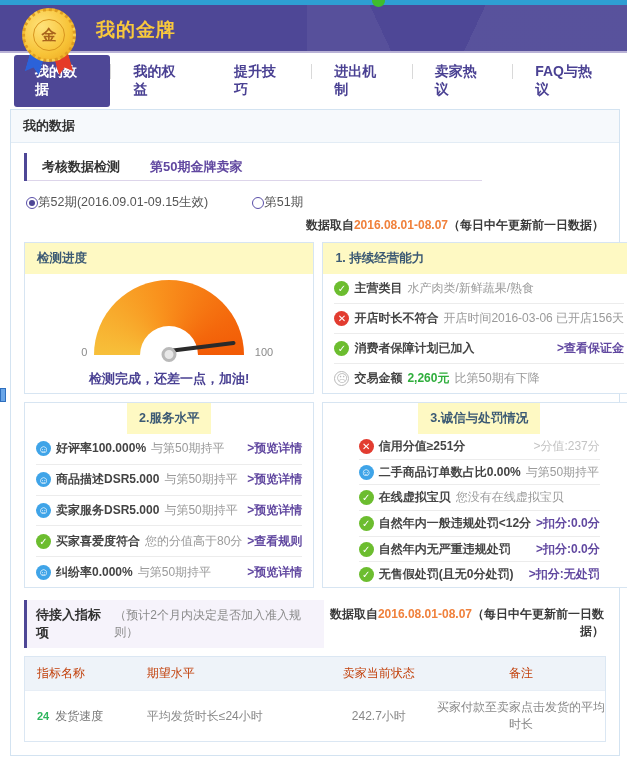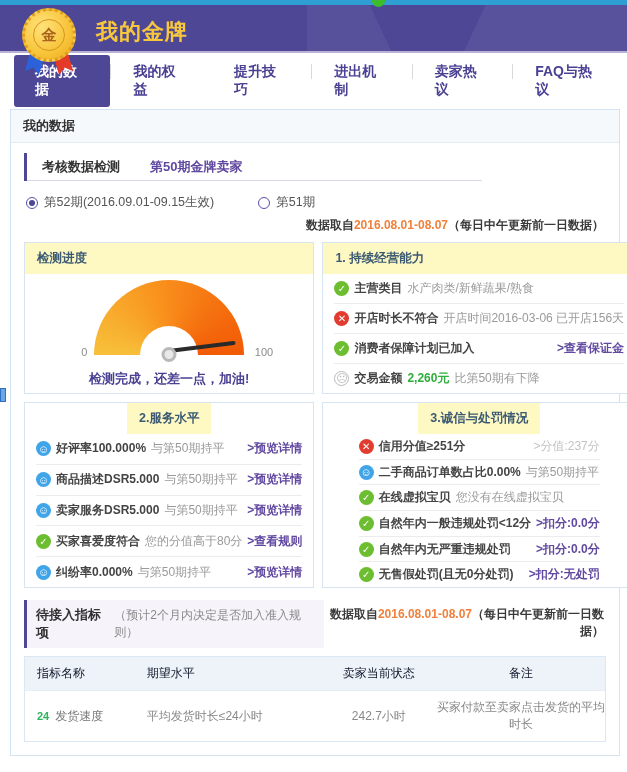--- a/index.html
+++ b/index.html
@@ -13,21 +13,21 @@
   .green-dot { position:absolute; left:372px; top:-5px; width:13px; height:12px;
     background:#3fbc2c; border-radius:50%; }
   
   .banner { height:48px; background:#4e4796; position:relative; overflow:hidden;
     border-bottom:2px solid #b9b2d6; }
   .deco1 { position:absolute; right:0; top:0; width:260px; height:48px;
     background:linear-gradient(115deg, transparent 42%, rgba(255,255,255,0.06) 42%); }
   .deco2 { position:absolute; right:140px; top:0; width:180px; height:48px;
     background:linear-gradient(245deg, transparent 58%, rgba(255,255,255,0.05) 58%); }
   .banner-title { position:absolute; left:96px; top:12px; color:#f8c83c;
-    font-size:22px; font-weight:bold; letter-spacing:1px; }
+    font-size:19px; font-weight:bold; letter-spacing:1px; }
   
   .medal { position:absolute; left:20px; top:8px; width:60px; height:70px; z-index:5; }
   .ribbon-l { position:absolute; left:9px; top:32px; width:15px; height:34px; background:#2b62d9;
     transform:rotate(16deg); clip-path:polygon(0 0,100% 0,100% 100%,50% 82%,0 100%); }
   .ribbon-r { position:absolute; left:34px; top:32px; width:15px; height:34px; background:#e53a28;
     transform:rotate(-16deg); clip-path:polygon(0 0,100% 0,100% 100%,50% 82%,0 100%); }
   .medal-circle { position:absolute; left:2px; top:0; width:54px; height:54px; border-radius:50%;
     background:radial-gradient(circle at 35% 32%, #ffe27a, #f7c337 62%, #eca51f);
     border:3px dotted #dd9c22; display:flex; align-items:center; justify-content:center; }
   .medal-inner { width:32px; height:32px; border-radius:50%; border:1px solid #d8951f;
@@ -49,21 +49,21 @@
   
   .subtabs { border-left:3px solid #4e4796; display:flex; align-items:center;
     height:28px; position:relative; }
   .subtabs::after { content:""; position:absolute; left:0; width:455px; bottom:0;
     height:1px; background:#ddd5ea; }
   .subtab { padding:0 15px; font-size:13px; cursor:pointer; font-weight:bold; }
   .subtab.active { color:#333; }
   .subtab.inactive { color:#6148a0; }
   
   .radios { margin:13px 0 2px 2px; display:flex; gap:44px; font-size:12.5px; color:#555; }
-  .radio { display:flex; align-items:center; gap:6px; cursor:pointer; }
+  .radio { display:flex; align-items:center; cursor:pointer; }
   .rc { width:12px; height:12px; border:1px solid #5a4fa8; border-radius:50%;
     position:relative; flex:none; background:#fff; }
   .rc.sel::after { content:""; position:absolute; inset:2px; background:#4e4796; border-radius:50%; }
   
   .data-note { text-align:right; font-size:12px; color:#3a3a3a; font-weight:bold; margin:6px 2px 8px; }
   .orange { color:#f0813c; }
   
   .grid { display:grid; grid-template-columns:1fr 1fr; gap:8px; }
   .panel { border:1px solid #d7e5f2; display:flex; flex-direction:column; background:#fff; }
   .h152 { height:152px; } .h218 { height:186px;align-items:center; }
@@ -99,21 +99,21 @@
   .gmax { position:absolute; right:-29px; bottom:-3px; font-size:11px; color:#8a8a8a; }
   .gmsg { margin-top:15px; color:#4a4193; font-size:13px; font-weight:bold; }
   
   .pending-head { display:flex; align-items:flex-start; justify-content:space-between; margin-top:12px; }
   .pt-box { background:#f6f3fb; border-left:3px solid #4e4796; padding:6px 12px 6px 9px;
     display:flex; align-items:center; gap:5px; }
   .pt-title { font-weight:bold; color:#333; font-size:13px; }
   .pt-sub { color:#8a8a8a; font-size:12px; }
   .pending-head .data-note { margin:6px 2px 0 0; }
   .table { border:1px solid #dbe7f3; margin-top:8px; }
-  .thead { display:flex; background:#eef3f9; color:#0f172a; font-size:12px; padding:8px 0; }
+  .thead { display:flex; background:#eef3f9; color:#c2410c; font-size:12px; padding:8px 0; }
   .trow { display:flex; align-items:center; border-top:1px solid #e7eef6; padding:8px 0;
     font-size:12px; color:#888; }
   .c1 { width:21%; padding-left:12px; display:flex; align-items:center; gap:6px; }
   .c2 { width:30%; }
   .c3 { width:20%; text-align:center; }
   .c4 { width:29%; text-align:center; }
   .t-name { color:#777; }
   .ticn24 { color:#2db55d; font-weight:bold; font-size:11px; flex:none; }
   
   .feedback { position:absolute; left:0; top:388px; width:6px; height:14px;

